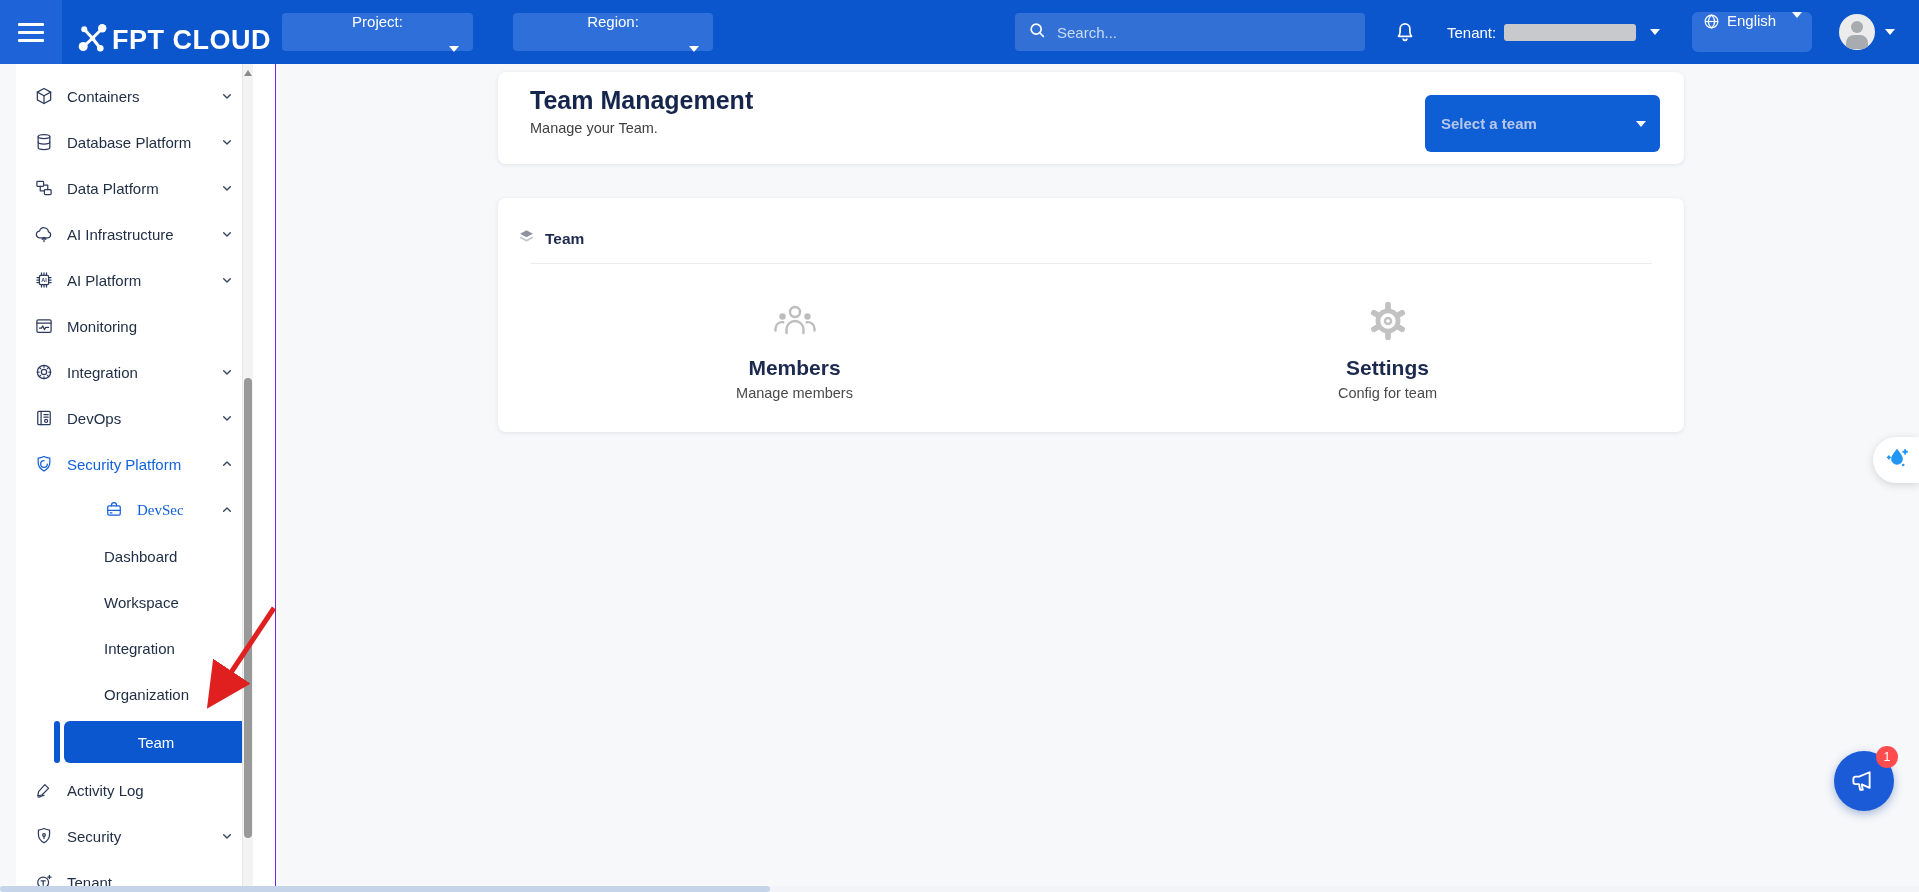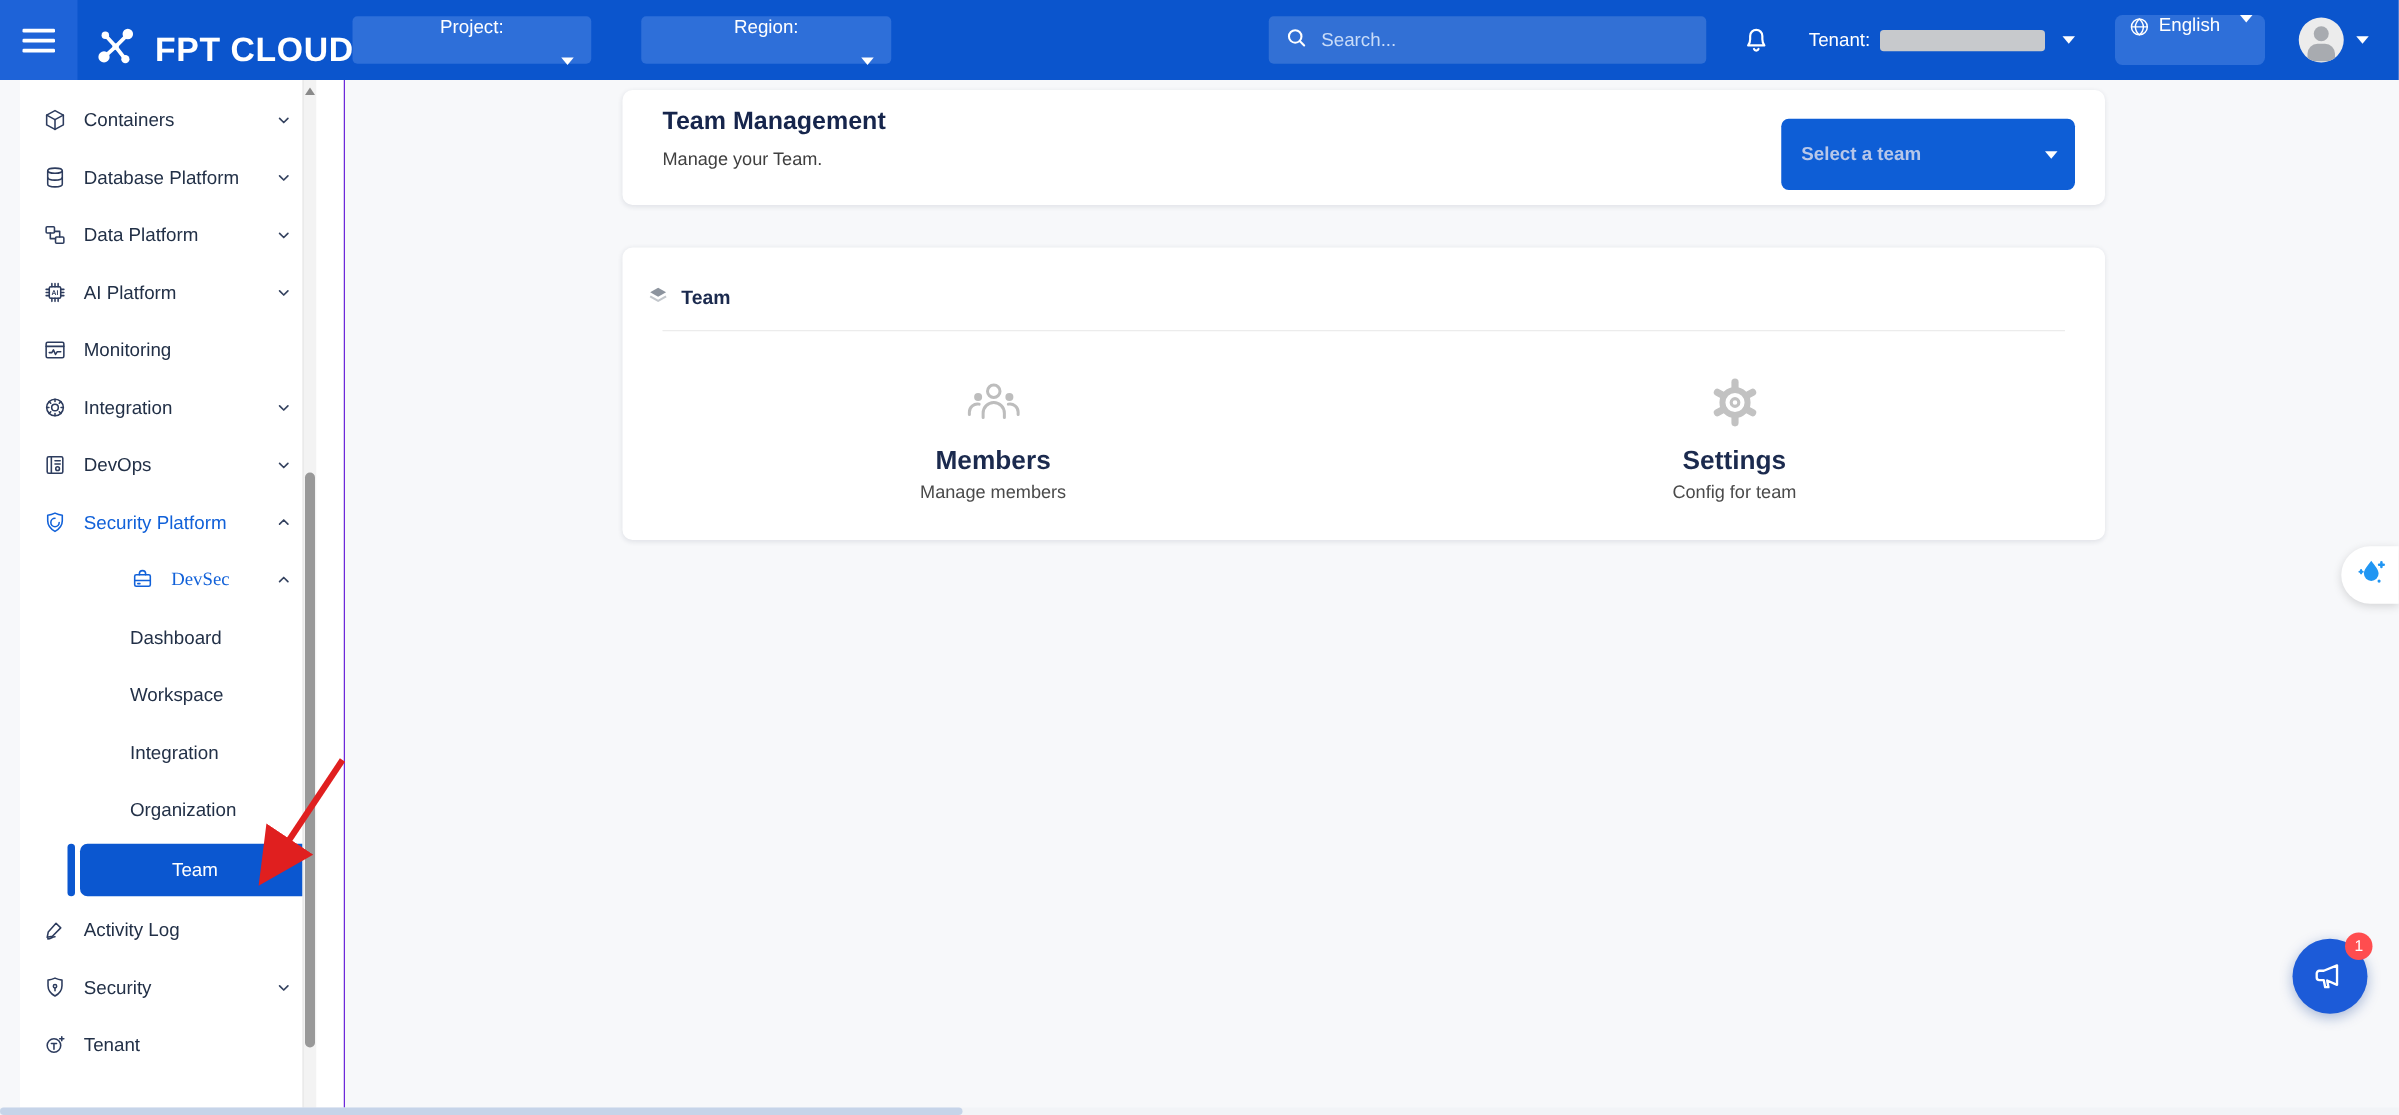--- a/index.html
+++ b/index.html
@@ -2,21 +2,21 @@
 <html><head>
 <meta charset="utf-8">
 <style>
   * { margin:0; padding:0; box-sizing:border-box; }
   html,body { width:1919px; height:892px; overflow:hidden; font-family:"Liberation Sans", sans-serif; background:#f7f8fa; }
 
   
   .topbar { position:absolute; left:0; top:0; width:1919px; height:64px; background:#0b55cd; z-index:10; }
   .hamburger { position:absolute; left:0; top:0; width:62px; height:64px; background:#1e63d8; display:flex; flex-direction:column; justify-content:center; align-items:center; gap:5px; cursor:pointer; }
   .hamburger i { display:block; width:26px; height:3px; background:#fff; border-radius:1px; }
-  .brand { position:absolute; left:76px; top:0; height:81px; display:flex; align-items:center; gap:12px; color:#fff; }
+  .brand { position:absolute; left:76px; top:0; height:81px; display:flex; align-items:center; gap:0; color:#fff; }
   .brand-text { font-size:27px; font-weight:800; letter-spacing:.5px; color:#fff; }
   .tb-pill { position:absolute; top:13px; height:38px; background:#2e6fd9; border-radius:4px; display:flex; align-items:center; padding:0 14px; color:#fff; font-size:15px; gap:8px; cursor:pointer;flex-direction:column; }
   .redact { background:#c7c9cc; border-radius:3px; filter:blur(.6px); height:15px; }
   .caret { width:0; height:0; border-left:5px solid transparent; border-right:5px solid transparent; border-top:6px solid #fff; margin-left:auto; }
   .search-wrap { position:absolute; left:1015px; top:13px; width:350px; height:38px; background:rgba(255,255,255,.16); border-radius:4px; display:flex; align-items:center; padding:0 12px; gap:10px; }
   .search-wrap input { background:transparent; border:none; outline:none; color:#fff; font-size:15px; width:100%; font-family:"Liberation Sans",sans-serif; }
   .search-wrap input::placeholder { color:#c9dcf8; }
   .bell { position:absolute; left:1392px; top:19px; width:26px; height:26px; cursor:pointer; }
   .tenant { position:absolute; left:1447px; top:0; height:64px; display:flex; align-items:center; gap:8px; color:#fff; font-size:15px; font-weight:400; cursor:pointer; }
   .lang-pill { position:absolute; left:1692px; top:12px; width:120px; height:40px; background:#2e6fd9; border-radius:6px; display:flex; align-items:flex-start; padding:0 10px; gap:6px; color:#fff; font-size:15px; cursor:pointer; }
@@ -43,21 +43,21 @@
   
   .sb-track { position:absolute; left:242px; top:64px; bottom:0; width:11px; background:#f3f3f3; border-left:1px solid #e7e7e7; z-index:6; }
   .sb-up { position:absolute; left:244px; top:70px; width:0; height:0; border-left:4px solid transparent; border-right:4px solid transparent; border-bottom:6px solid #8a8a8a; z-index:7; cursor:pointer; }
   .sb-thumb { position:absolute; left:243.5px; top:378px; width:8px; height:460px; background:#999; border-radius:4px; z-index:7; cursor:pointer; }
 
   
   .content { position:absolute; left:254px; top:64px; right:0; bottom:0; background:#f7f8fa; }
   .container { width:1186px; margin-left:244px; }
   .card { background:#fff; border-radius:8px; box-shadow:0 1px 4px rgba(25,39,70,.10); }
   .head-card { margin-top:8px; height:92px; position:relative; }
-  .page-title { position:absolute; left:32px; top:14px; font-size:20px; font-weight:700; color:#16254c; }
+  .page-title { position:absolute; left:32px; top:14px; font-size:25px; font-weight:700; color:#16254c; }
   .page-sub { position:absolute; left:32px; top:48px; font-size:14.5px; color:#3f3f3f; }
   .select-team { position:absolute; right:24px; top:23px; width:235px; height:57px; background:#0e5ed6; border-radius:6px; border:none; display:flex; align-items:center; padding:0 14px 0 16px; cursor:pointer; }
   .select-team .lbl { color:#b7c7e9; font-size:15px; font-weight:700; }
   .select-team .caret { border-top-color:#fff; }
 
   .team-card { margin-top:34px; height:234px; position:relative; }
   .team-card-head { display:flex; align-items:center; gap:10px; padding:30px 0 0 20px; }
   .team-card-title { font-size:15.5px; font-weight:700; color:#1b2a4e; }
   .team-divider { margin:14px 32px 0 32px; border-top:1px solid #ececec; }
   .options { display:flex; margin-top:32px; }
@@ -203,20 +203,35 @@
         </svg>
     </span>
     <span class="nav-label">Data Platform</span>
     <span class="chev">
         <svg viewBox="0 0 24 24">
           <path d="m7 10 5 5 5-5"></path>
         </svg>
       </span>
   </div>
 
+  <div class="nav-item">
+    <span class="nav-icon">
+      <svg viewBox="0 0 24 24">
+          <path d="M7 16.5a4 4 0 0 1-.3-8A5.4 5.4 0 0 1 17.3 9.5 3.6 3.6 0 0 1 17 16.5H7z"></path>
+          <path d="M12 21v-4.5"></path>
+          <path d="M9.8 18.3 12 16.2l2.2 2.1"></path>
+        </svg>
+    </span>
+    <span class="nav-label">AI Infrastructure</span>
+    <span class="chev">
+        <svg viewBox="0 0 24 24">
+          <path d="m7 10 5 5 5-5"></path>
+        </svg>
+      </span>
+  </div>
 
   <div class="nav-item">
     <span class="nav-icon">
       <svg viewBox="0 0 24 24">
           <rect x="6.5" y="6.5" width="11" height="11" rx="1.5"></rect>
           <path d="M9 3.5v3M12 3.5v3M15 3.5v3M9 17.5v3M12 17.5v3M15 17.5v3M3.5 9h3M3.5 12h3M3.5 15h3M17.5 9h3M17.5 12h3M17.5 15h3"></path>
           <text x="12" y="14.3" font-size="6.5" text-anchor="middle" fill="#2d3c5e" stroke="none" font-weight="700">AI</text>
         </svg>
     </span>
     <span class="nav-label">AI Platform</span>

